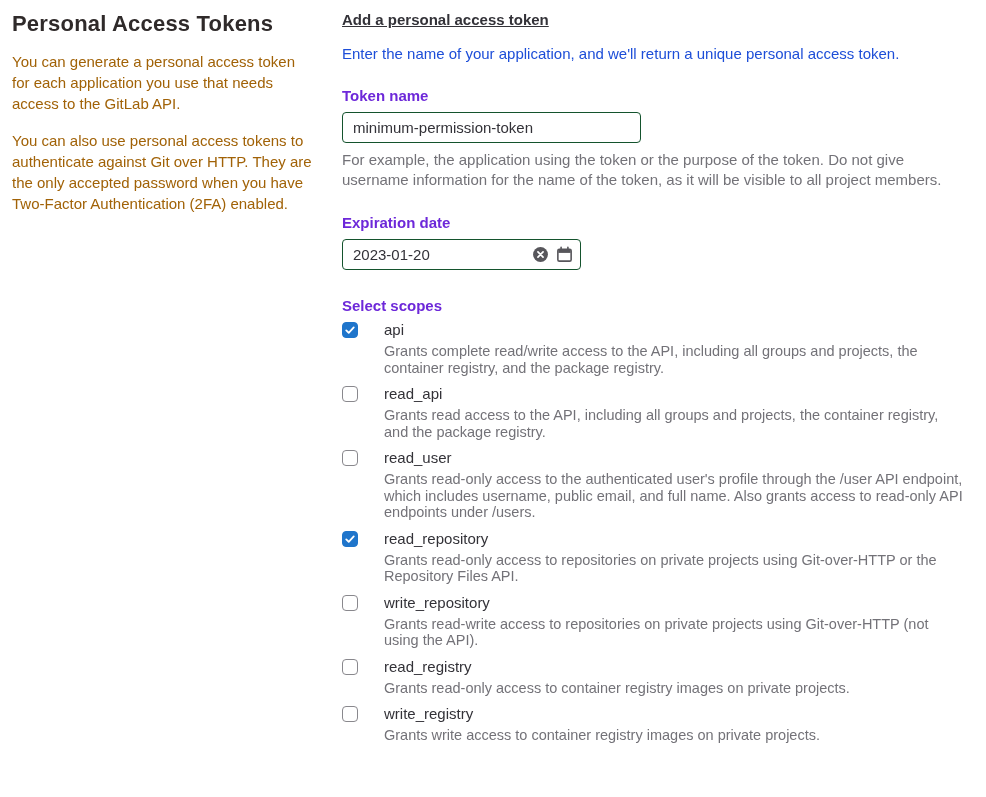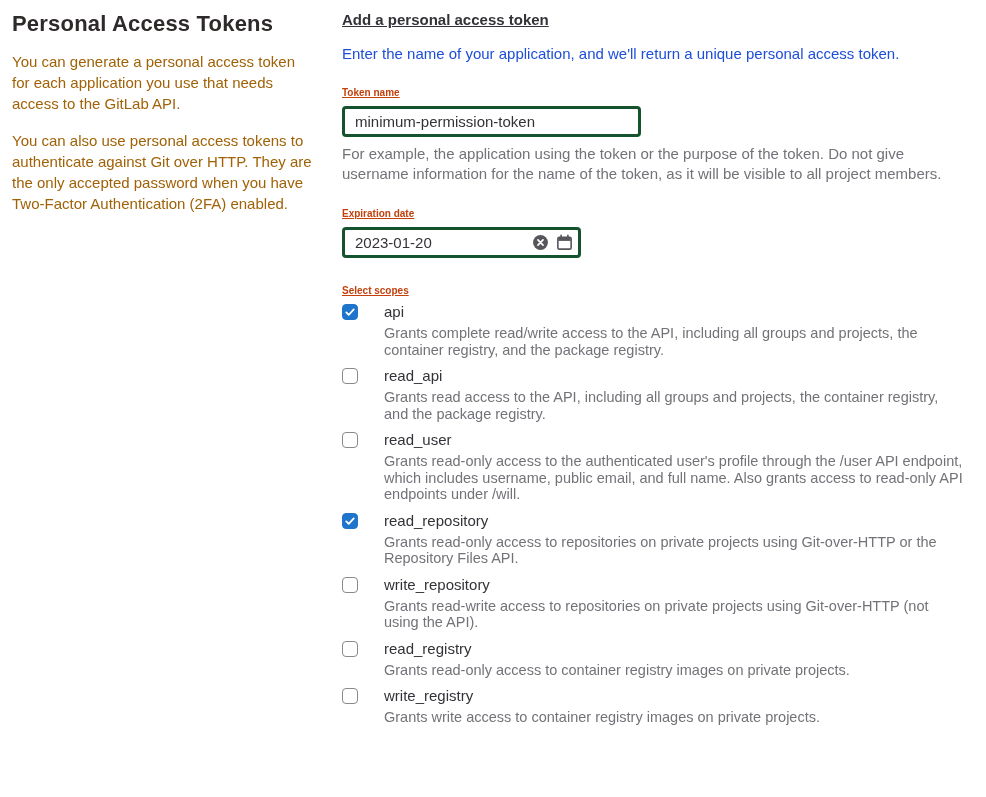--- a/index.html
+++ b/index.html
@@ -42,31 +42,30 @@
     text-decoration: underline;
   }
   .intro-text {
     font-size: 15px;
     line-height: 20px;
     color: #1d4ed8;
     margin-bottom: 23px;
   }
   .field-label {
     display: block;
-    font-size: 10px;
+    font-size: 15px;
     font-weight: 700;
-    color: #c2410c;
+    color: #6d28d9;
     margin-bottom: 8px;
-    text-decoration: underline;
   }
   .text-input {
     font-family: "Liberation Sans", sans-serif;
     font-size: 15px;
     color: #333238;
-    border: 3px solid #14532d;
+    border: 1px solid #14532d;
     border-radius: 4px;
     background: #fff;
     height: 31px;
     padding: 0 10px;
     outline: none;
   }
   .token-input { width: 299px; }
   .help-text {
     font-size: 15px;
     line-height: 20px;
@@ -202,21 +201,21 @@
           <div class="scope-desc">Grants read access to the API, including all groups and projects, the container registry, and the package registry.</div>
         </div>
       </div>
 
       <div class="scope-row">
         <span class="checkbox">
           
         </span>
         <div>
           <span class="scope-name">read_user</span>
-          <div class="scope-desc">Grants read-only access to the authenticated user's profile through the /user API endpoint, which includes username, public email, and full name. Also grants access to read-only API endpoints under /will.</div>
+          <div class="scope-desc">Grants read-only access to the authenticated user's profile through the /user API endpoint, which includes username, public email, and full name. Also grants access to read-only API endpoints under /users.</div>
         </div>
       </div>
 
       <div class="scope-row">
         <span class="checkbox checked">
           <svg width="12" height="12" viewBox="0 0 16 16">
             <path d="M3 8.6 6.3 11.7 13 4.6" fill="none" stroke="#fff" stroke-width="2.4" stroke-linecap="round" stroke-linejoin="round"></path>
           </svg>
         </span>
         <div>

